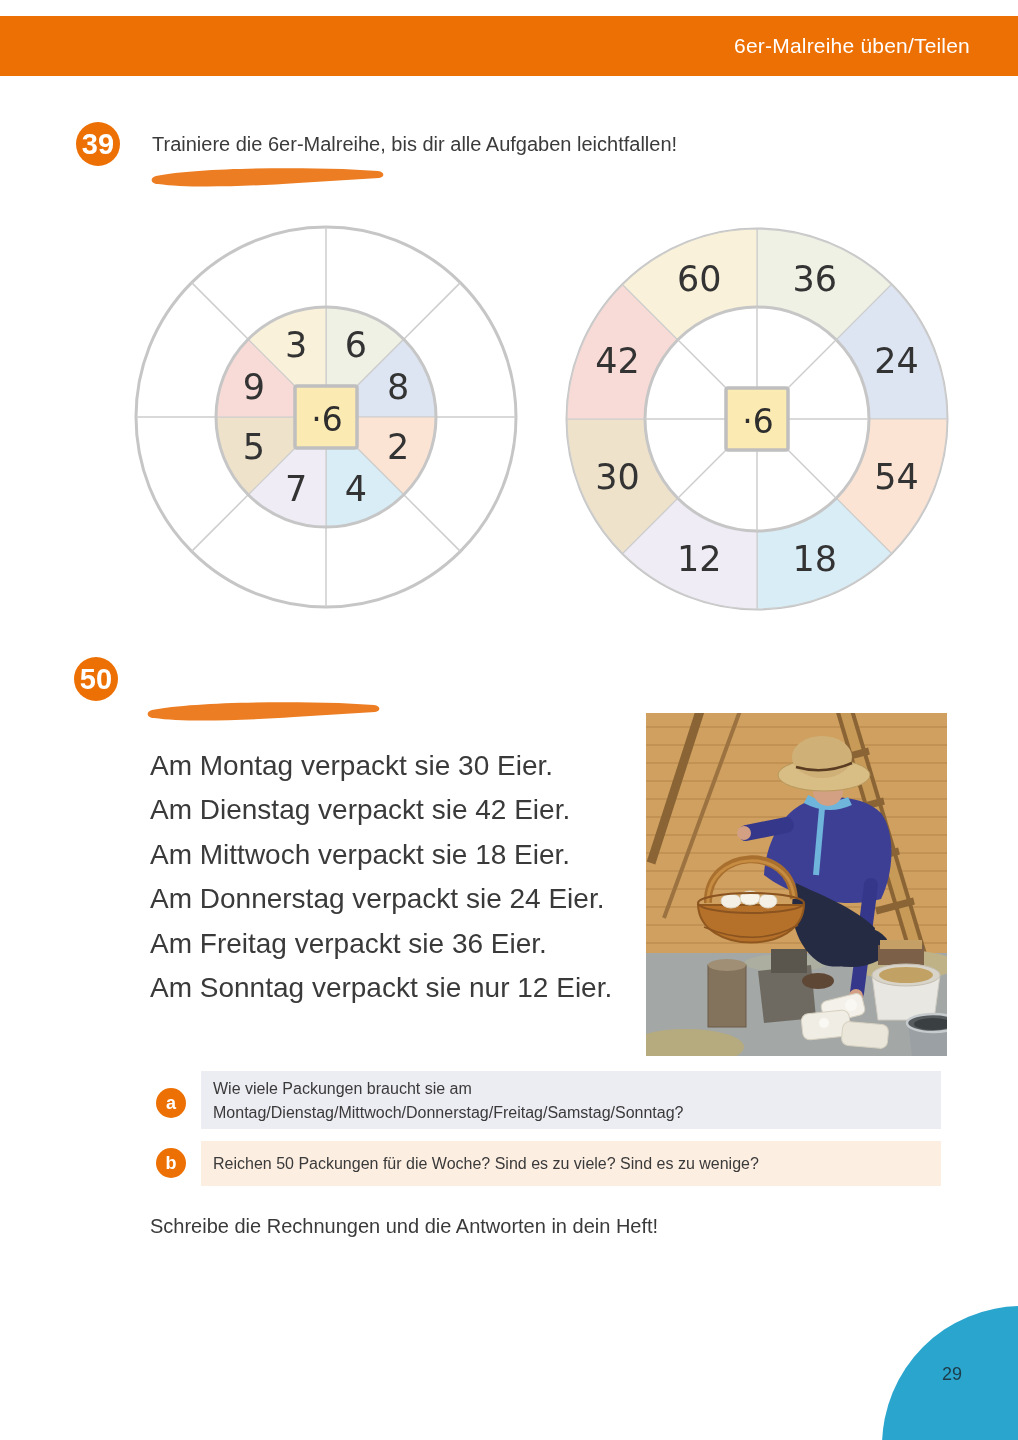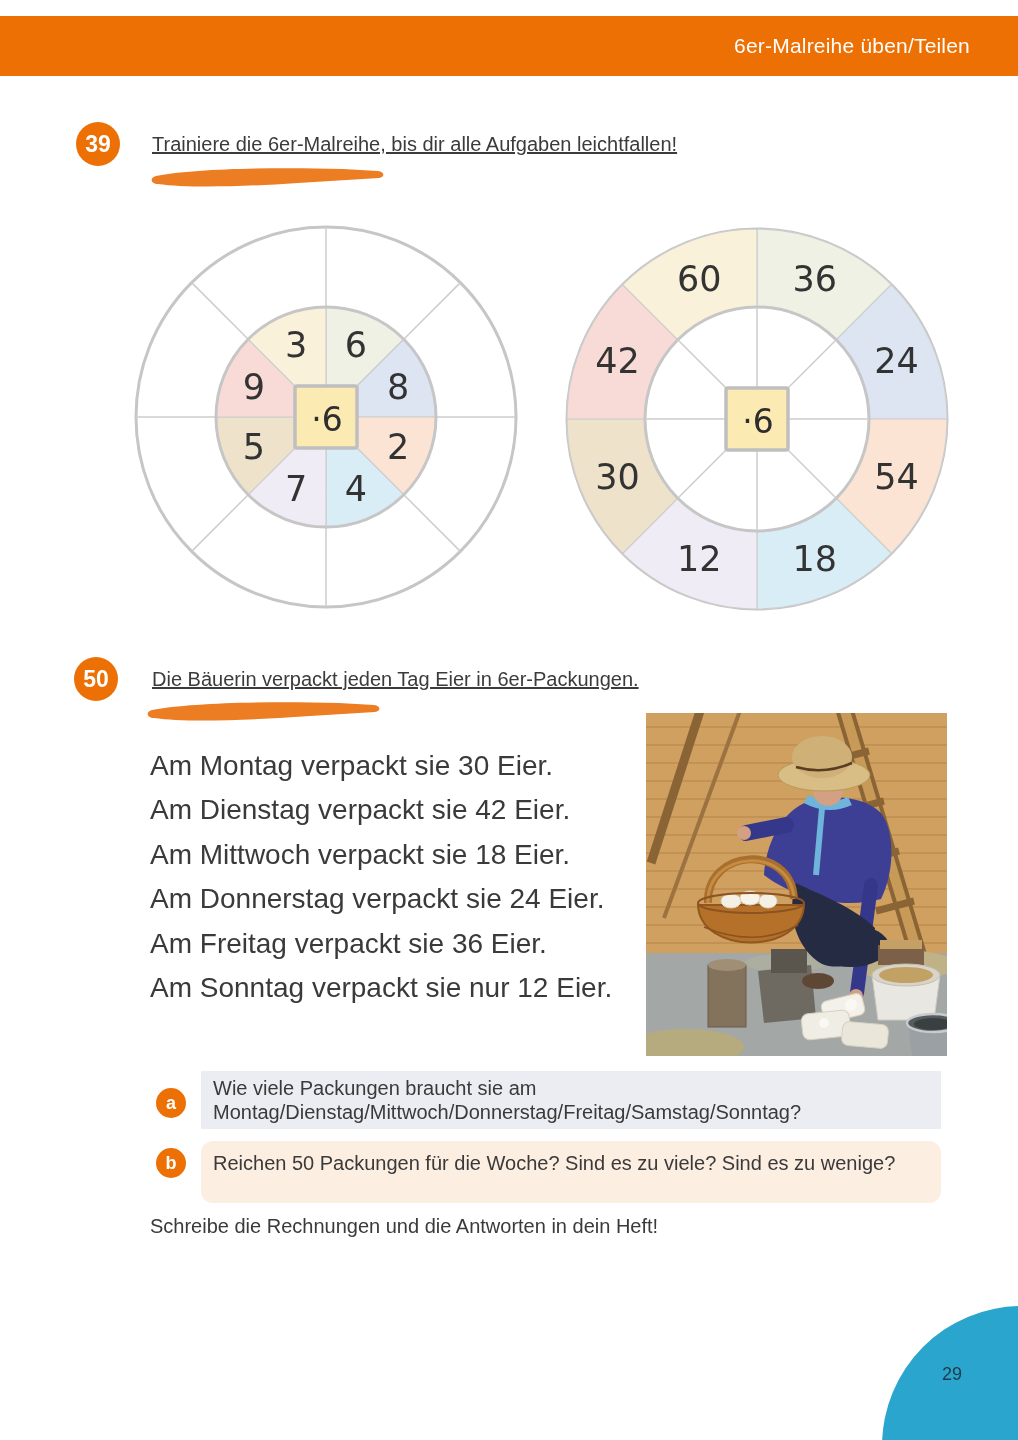--- a/index.html
+++ b/index.html
@@ -6,31 +6,31 @@
   .page{position:relative;width:1018px;height:1440px;margin:0 auto;background:#ffffff;
         overflow:hidden;font-family:"Liberation Sans",sans-serif;color:#3a3a3a;}
 
   
   .header{position:absolute;left:0;top:16px;width:1018px;height:60px;background:#ed7004;
           box-sizing:border-box;color:#fff;font-size:21px;line-height:60px;
           text-align:right;padding-right:48px;letter-spacing:.2px;}
 
   
   .badge{position:absolute;width:44px;height:44px;border-radius:50%;background:#ed7004;
-         color:#fff;font-weight:bold;font-size:23px;display:flex;align-items:center;
+         color:#fff;font-weight:bold;font-size:29px;display:flex;align-items:center;
          justify-content:center;}
   #badge39{left:76px;top:122px;}
   #badge40{left:74px;top:657px;}
   .badge-small{position:absolute;width:30px;height:30px;border-radius:50%;background:#ed7004;
          color:#fff;font-weight:bold;font-size:18px;display:flex;align-items:center;
          justify-content:center;}
   #badgeA{left:156px;top:1088px;}
   #badgeB{left:156px;top:1148px;}
 
-  .task-title{position:absolute;left:152px;height:44px;line-height:44px;font-size:20px;color:#3b3b3b;text-decoration:underline;}
+  .task-title{position:absolute;left:152px;height:44px;line-height:44px;font-size:20px;color:#3b3b3b;}
   #title39{top:122px;}
   #title40{top:657px;}
 
   .swoosh{position:absolute;width:240px;height:26px;}
   #swoosh39{left:148px;top:165px;}
   #swoosh40{left:144px;top:699px;}
 
   
   .wheel{position:absolute;width:400px;height:400px;}
   #wheelL{left:126px;top:217px;}
@@ -38,23 +38,23 @@
 
   
   .days{position:absolute;left:150px;top:744px;font-size:28px;line-height:44.4px;
         color:#3a3a3a;white-space:nowrap;}
 
   
   .photo{position:absolute;left:646px;top:713px;width:301px;height:343px;}
 
   
   .q-box{position:absolute;left:201px;width:740px;box-sizing:border-box;
-         font-size:20px;color:#3a3a3a;}
+         font-size:16px;color:#3a3a3a;}
   #qaBox{top:1071px;min-height:57px;background:#ececf3;padding:6px 12px 5px 12px;line-height:23.5px;}
-  #qbBox{top:1141px;height:62px;background:#fdeee2;padding:0 12px;line-height:45px;white-space:nowrap;border-radius:12px;}
+  #qbBox{top:1141px;height:45px;background:#fdeee2;padding:0 12px;line-height:45px;white-space:nowrap;}
 
   .footer-note{position:absolute;left:150px;top:1212px;font-size:20px;line-height:28px;color:#3a3a3a;}
 
   
   .corner-circle{position:absolute;left:882px;top:1306px;width:280px;height:280px;
                  border-radius:50%;background:#2aa6ce;}
   .page-number{position:absolute;left:942px;top:1364px;font-size:18px;color:#1d3b49;z-index:2;}
 </style>
 </head>
 <body>
@@ -130,21 +130,20 @@
       <text x="60.49419059079568" y="257.78519828712854" text-anchor="middle" dominant-baseline="central" font-size="35" font-family="&quot;DejaVu Sans&quot;, sans-serif" fill="#333333">30</text>
       <text x="60.49419059079571" y="142.2148017128714" text-anchor="middle" dominant-baseline="central" font-size="35" font-family="&quot;DejaVu Sans&quot;, sans-serif" fill="#333333">42</text>
       <text x="142.21480171287146" y="60.49419059079568" text-anchor="middle" dominant-baseline="central" font-size="35" font-family="&quot;DejaVu Sans&quot;, sans-serif" fill="#333333">60</text>
       <rect x="169" y="169" width="62" height="62" rx="2" fill="#fceab3" stroke="#bfbfbf" stroke-width="3.5"></rect>
       <text x="201" y="202" text-anchor="middle" dominant-baseline="central" font-size="33" font-family="&quot;DejaVu Sans&quot;, sans-serif" fill="#2e2e2e">·6</text>
     </svg>
 
   <div class="badge" id="badge40">
     <span>50</span>
   </div>
-  <div class="task-title" id="title40">Die Bäuerin verpackt jeden Tag Eier in 6er-Packungen.</div>
   <svg class="swoosh" id="swoosh40" viewBox="0 0 240 26">
     <path d="M10 19 C 3 19 1 13 8 11 C 45 4 120 2 195 4 L 230 6 C 237 7 237 12 231 13 L 150 18 C 90 22 38 23 10 19 Z" fill="#ed7d22"></path>
   </svg>
 
   <div class="days">
     <div class="day-line">Am Montag verpackt sie 30 Eier.</div>
     <div class="day-line">Am Dienstag verpackt sie 42 Eier.</div>
     <div class="day-line">Am Mittwoch verpackt sie 18 Eier.</div>
     <div class="day-line">Am Donnerstag verpackt sie 24 Eier.</div>
     <div class="day-line">Am Freitag verpackt sie 36 Eier.</div>

